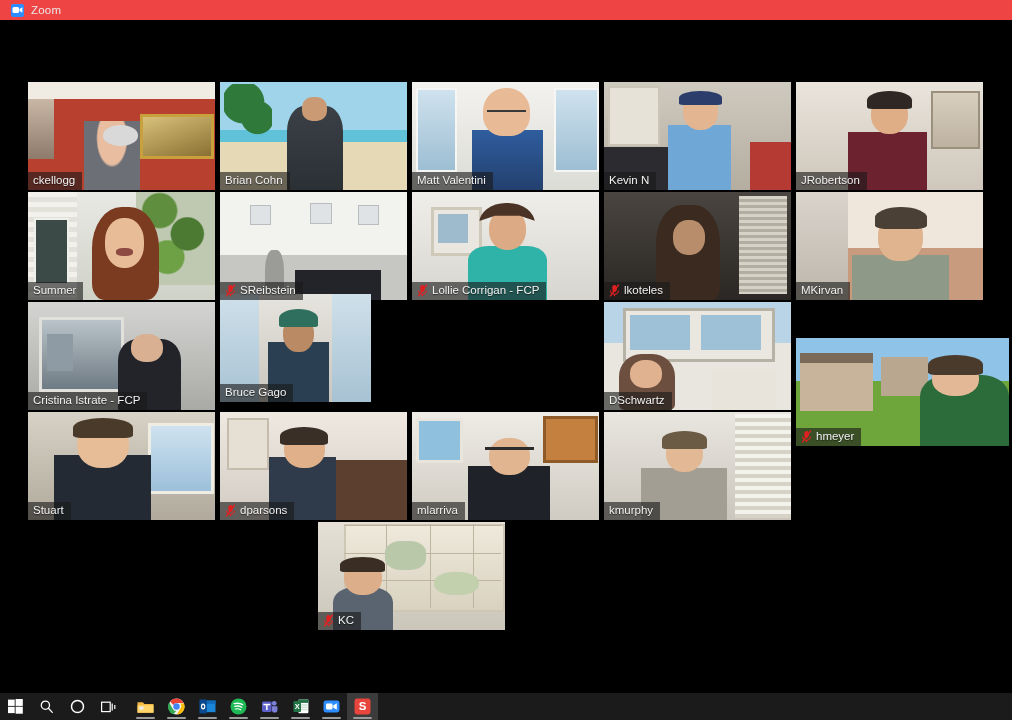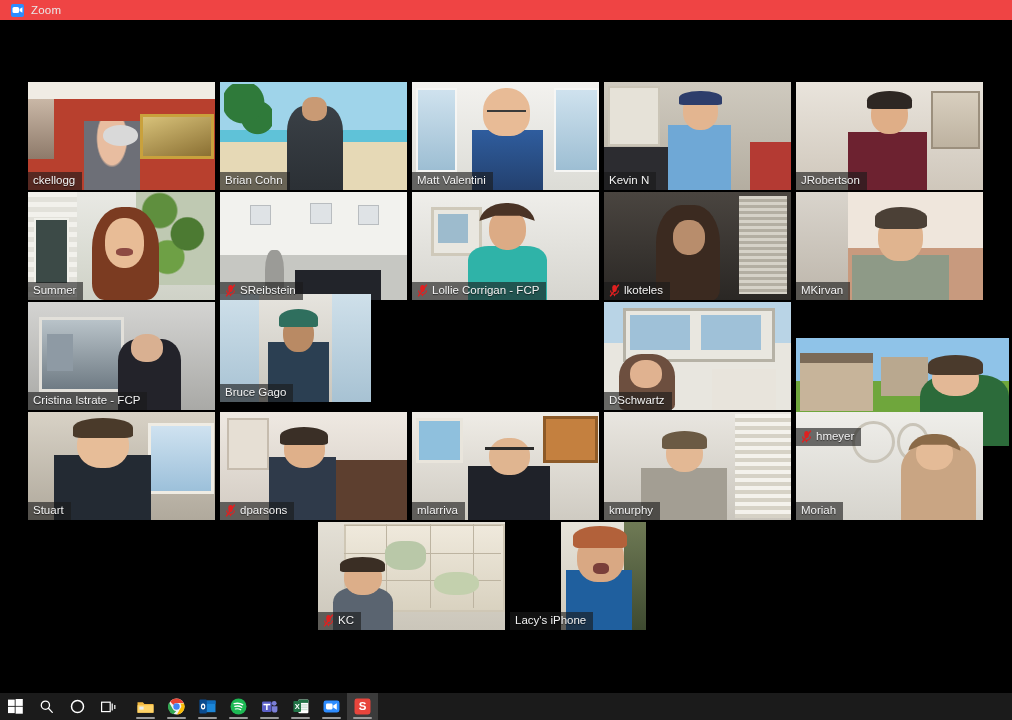--- a/index.html
+++ b/index.html
@@ -398,33 +398,20 @@
         <div class="tile-video">
     <div class="bg" style="background:linear-gradient(#efece6,#cfcbc2)"></div>
     <div style="position:absolute;left:2%;top:6%;width:22%;height:36%;background:#8fc0dd;border:3px solid #e9e5dc"></div>
     <div style="position:absolute;left:70%;top:4%;width:26%;height:38%;background:#c4803f;border:3px solid #8d5a28"></div>
     <div style="position:absolute;left:30%;top:50%;width:44%;height:50%;background:#1f2229"></div>
     <div style="position:absolute;left:41%;top:24%;width:22%;height:34%;background:#e0b590;border-radius:46%"></div>
     <div style="position:absolute;left:39%;top:32%;width:26%;height:10%;border-top:3px solid #2b2b2b"></div>
         </div>
         <div class="nameplate">
           <span class="nm">mlarriva</span>
-        </div>
-      </div>
-      <div class="tile" style="left: 796px; top: 392px; width: 187px; height: 108px;">
-        <div class="tile-video">
-    <div class="bg" style="background:linear-gradient(#efeeea,#d6d4cd)"></div>
-    <div style="position:absolute;left:30%;top:8%;width:20%;height:34%;border:3px solid #c9c4b8;border-radius:50%"></div>
-    <div style="position:absolute;left:54%;top:10%;width:14%;height:30%;border:3px solid #c9c4b8;border-radius:50%"></div>
-    <div style="position:absolute;left:56%;top:30%;width:40%;height:70%;background:#c9a583;border-radius:34% 34% 0 0"></div>
-    <div style="position:absolute;left:64%;top:24%;width:20%;height:30%;background:#e4bb97;border-radius:46%"></div>
-    <div style="position:absolute;left:60%;top:20%;width:28%;height:40%;background:#8a6a48;border-radius:46% 46% 30% 30%;clip-path:polygon(0 0,100% 0,100% 40%,74% 26%,26% 26%,0 40%)"></div>
-        </div>
-        <div class="nameplate">
-          <span class="nm">Moriah</span>
         </div>
       </div>
       <div class="tile" style="left: 318px; top: 502px; width: 187px; height: 108px;">
         <div class="tile-video">
     <div class="bg" style="background:linear-gradient(#e4e0d6,#cbc6ba)"></div>
     <div style="position:absolute;left:14%;top:2%;width:84%;height:78%;background:
         linear-gradient(#efe9dc,#d9d2c0);
         border:2px solid #cfc7b5"></div>
     <div style="position:absolute;left:14%;top:2%;width:84%;height:78%;background:
         repeating-linear-gradient(90deg,transparent 0 27%,#bdb4a1 27% 27.6%),
@@ -436,35 +423,20 @@
     <div style="position:absolute;left:12%;top:32%;width:24%;height:14%;background:#3a2e24;border-radius:50% 50% 12% 12%"></div>
         </div>
         <div class="nameplate">
           <svg class="mute-icon" viewBox="0 0 11 13">
     <rect x="3.3" y="1" width="4.4" height="7" rx="2.2" fill="#e02020"></rect>
     <path d="M1.6 6.4a3.9 3.9 0 0 0 7.8 0" fill="none" stroke="#e02020" stroke-width="1.2"></path>
     <line x1="5.5" y1="10.2" x2="5.5" y2="12.2" stroke="#e02020" stroke-width="1.2"></line>
     <line x1="1.2" y1="12.4" x2="9.8" y2="0.6" stroke="#e02020" stroke-width="1.5"></line>
   </svg>
           <span class="nm">KC</span>
-        </div>
-      </div>
-      <div class="tile" style="left: 510px; top: 502px; width: 187px; height: 108px;">
-        <div class="tile-video">
-    <div class="bg" style="background:#000000"></div>
-    <div style="position:absolute;left:27.5%;top:0;width:45%;height:100%;overflow:hidden;background:linear-gradient(#e7e4da,#cfc9ba)">
-      <div style="position:absolute;right:0;top:0;width:26%;height:100%;background:linear-gradient(#6f7a55,#3e4a30)"></div>
-      <div style="position:absolute;left:6%;top:44%;width:78%;height:56%;background:#1f5f9e"></div>
-      <div style="position:absolute;left:18%;top:12%;width:56%;height:44%;background:#d9a883;border-radius:44%"></div>
-      <div style="position:absolute;left:14%;top:4%;width:64%;height:20%;background:#b2613a;border-radius:52% 52% 14% 14%"></div>
-      <div style="position:absolute;left:38%;top:38%;width:18%;height:10%;background:#7a3f3a;border-radius:40%"></div>
-    </div>
-        </div>
-        <div class="nameplate">
-          <span class="nm">Lacy's iPhone</span>
         </div>
       </div>
     </div>
 
   <div class="taskbar">
     <div class="tb-btn">
       <svg width="15" height="15" viewBox="0 0 15 15">
         <rect x="0" y="0.6" width="6.7" height="6.3" fill="#ffffff"></rect>
         <rect x="7.6" y="0" width="7.2" height="6.9" fill="#ffffff"></rect>
         <rect x="0" y="7.8" width="6.7" height="6.3" fill="#ffffff"></rect>

